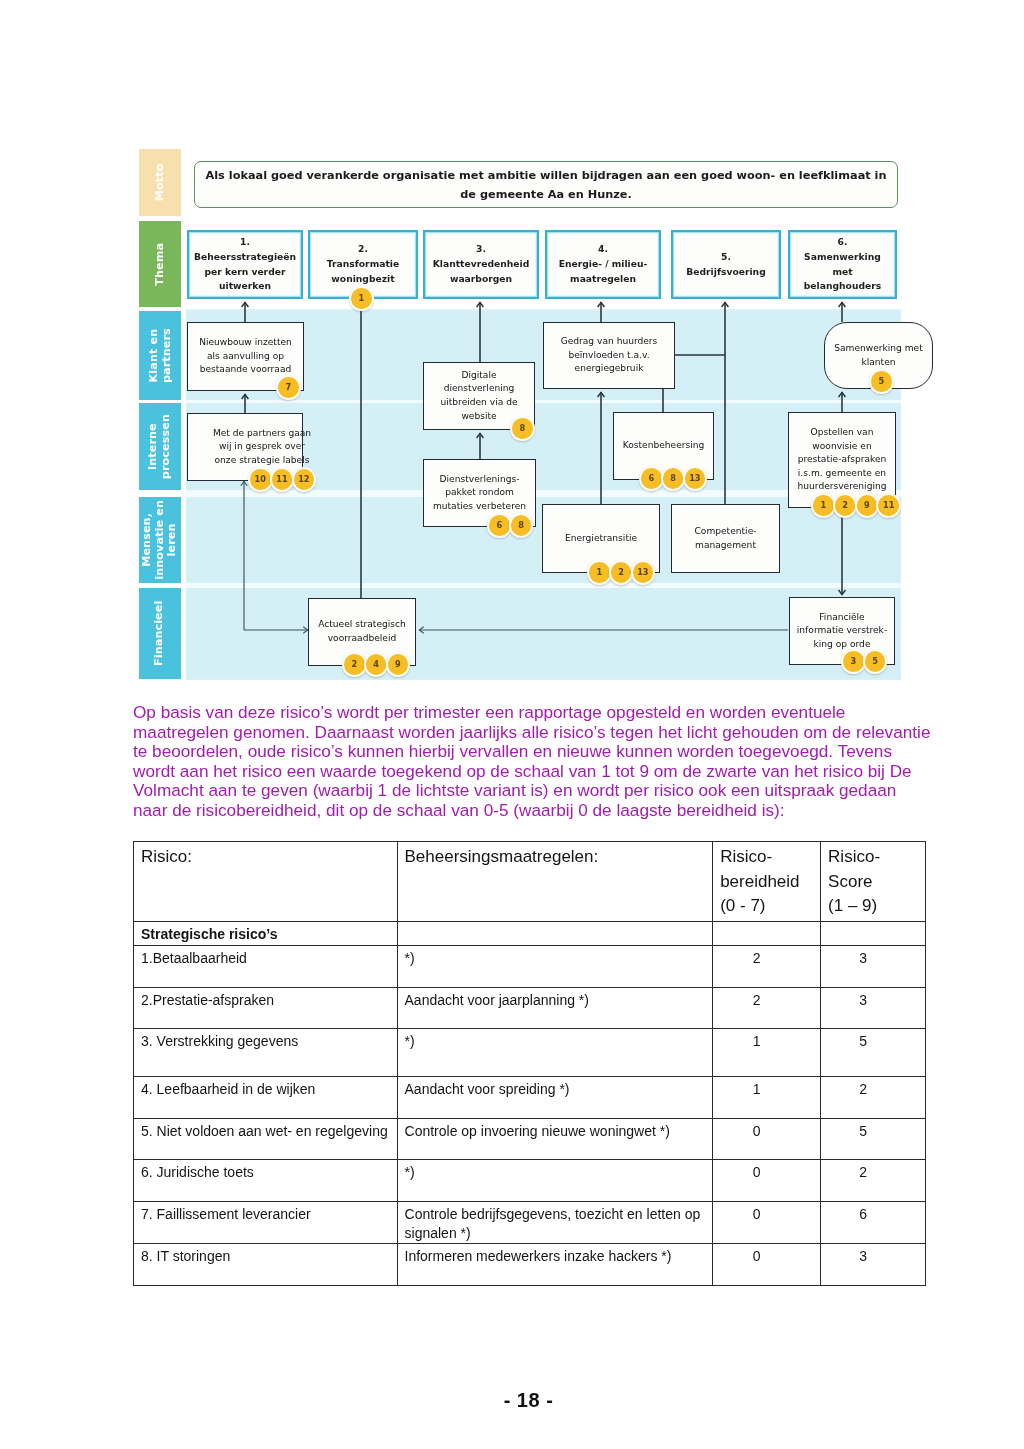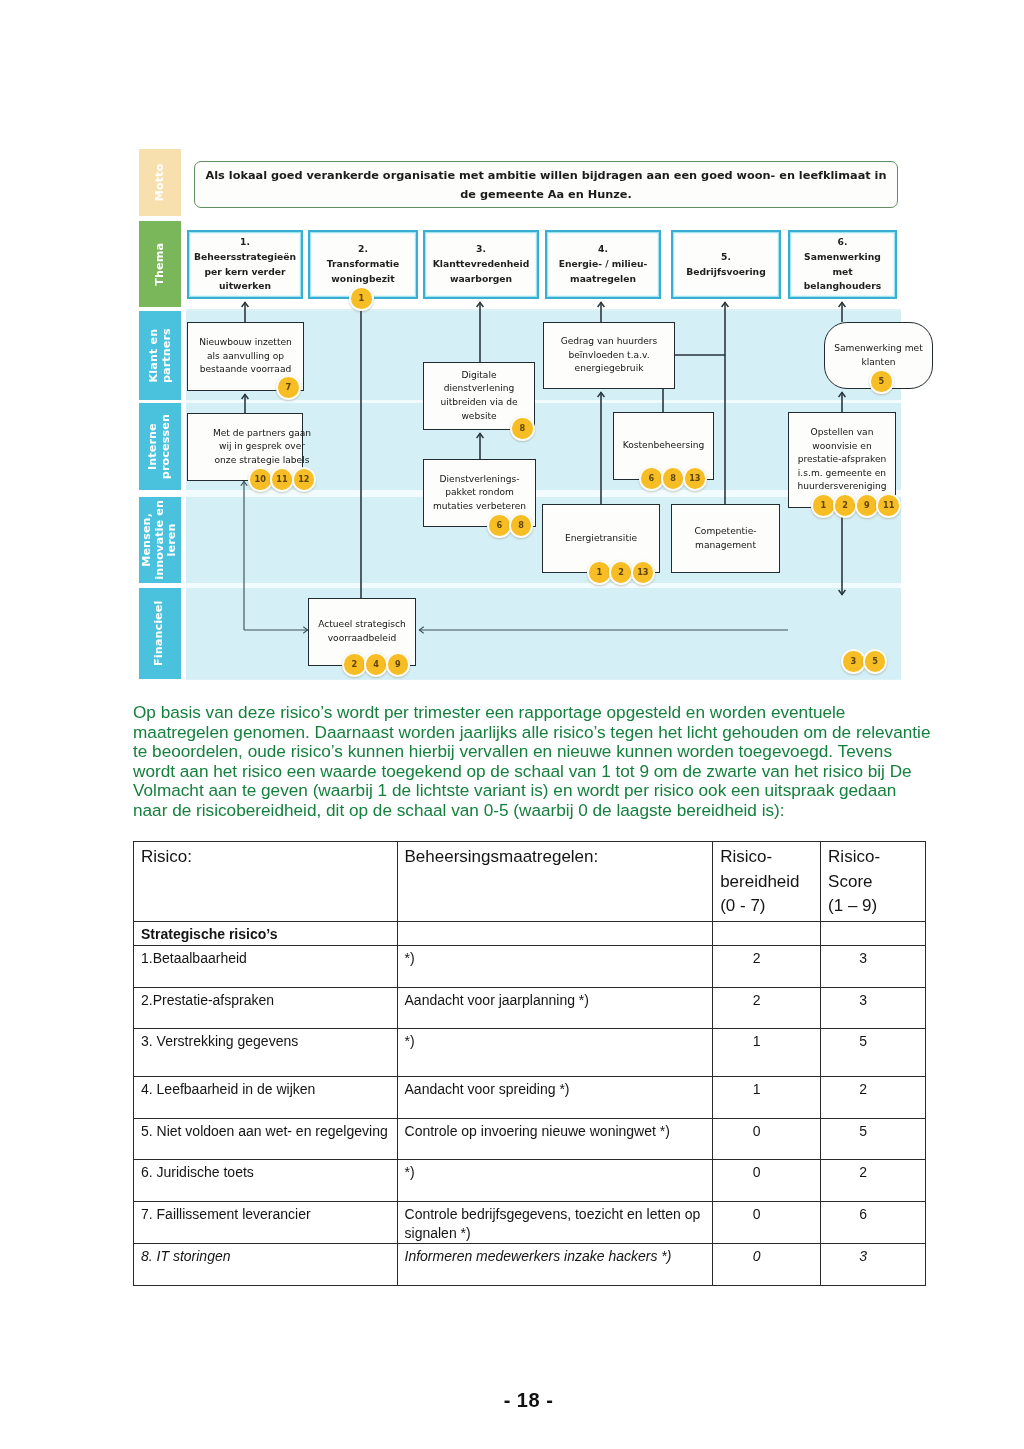--- a/index.html
+++ b/index.html
@@ -34,21 +34,21 @@
   .badges{position:absolute;display:flex;gap:-2.7px;}
   .badge{width:20.5px;height:20.5px;box-sizing:content-box;border-radius:50%;background:#f6bd24;
     border:2.6px solid #fdfbf5;box-shadow:0 1px 2px rgba(90,80,60,0.30);
     display:flex;align-items:center;justify-content:center;margin-right:-2.7px;
     font-family:"DejaVu Sans",sans-serif;font-weight:bold;font-size:8.2px;color:#5e4405;
     line-height:1;position:relative;}
   #arrows{position:absolute;left:0;top:0;width:762px;height:535px;overflow:visible;}
 
   
   #para{position:absolute;left:133px;top:703px;width:800px;
-    font-family:"Liberation Sans",sans-serif;font-size:17.2px;line-height:19.6px;color:#15803d;
+    font-family:"Liberation Sans",sans-serif;font-size:17.2px;line-height:19.6px;color:#a21caf;
     text-align:left;white-space:nowrap;}
   #para .pl{height:19.6px;}
 
   
   #risk-table{position:absolute;left:133px;top:841px;width:793px;border-collapse:collapse;
     font-family:"Liberation Sans",sans-serif;font-size:14px;color:#141414;}
   #risk-table td{border:1.2px solid #2a2a2a;vertical-align:top;padding:3px 6px 0 7px;line-height:19px;height:0;}
   #risk-table td.c{text-align:center;padding-left:0;padding-right:20px;}
   .hdr td{font-size:17px;}
   .hdr .hl{display:block;line-height:24.5px;}
@@ -246,20 +246,27 @@
         <span class="nl">i.s.m. gemeente en</span>
         <span class="nl">huurdersvereniging</span>
         </div>
       </div>
     <div class="node" style="left:169px;top:453px;width:108px;height:68px;">
       <div class="t">
         <span class="nl">Actueel strategisch</span>
         <span class="nl">voorraadbeleid</span>
         </div>
       </div>
+    <div class="node" style="left:650px;top:452px;width:106px;height:68px;">
+      <div class="t">
+        <span class="nl">Financiële</span>
+        <span class="nl">informatie verstrek-</span>
+        <span class="nl">king op orde</span>
+        </div>
+      </div>
 
     <div class="badges" style="left:210px;top:141px;">
       <div class="badge">1</div>
       </div>
     <div class="badges" style="left:137px;top:230px;">
       <div class="badge">7</div>
       </div>
     <div class="badges" style="left:109px;top:322px;">
       <div class="badge">10</div>
       <div class="badge">11</div>
@@ -379,21 +386,21 @@
         <td>*)</td>
         <td class="c">0</td>
         <td class="c">2</td>
       </tr>
       <tr style="height:42px;">
         <td>7. Faillissement leverancier</td>
         <td>Controle bedrijfsgegevens, toezicht en letten op signalen *)</td>
         <td class="c">0</td>
         <td class="c">6</td>
       </tr>
-      <tr style="height:42px;font-style:italic;">
+      <tr style="height:42px;">
         <td>8. IT storingen</td>
         <td>Informeren medewerkers inzake hackers *)</td>
         <td class="c">0</td>
         <td class="c">3</td>
       </tr>
     </tbody>
   </table>
 
   <div id="footer">-  18  -</div>
 

